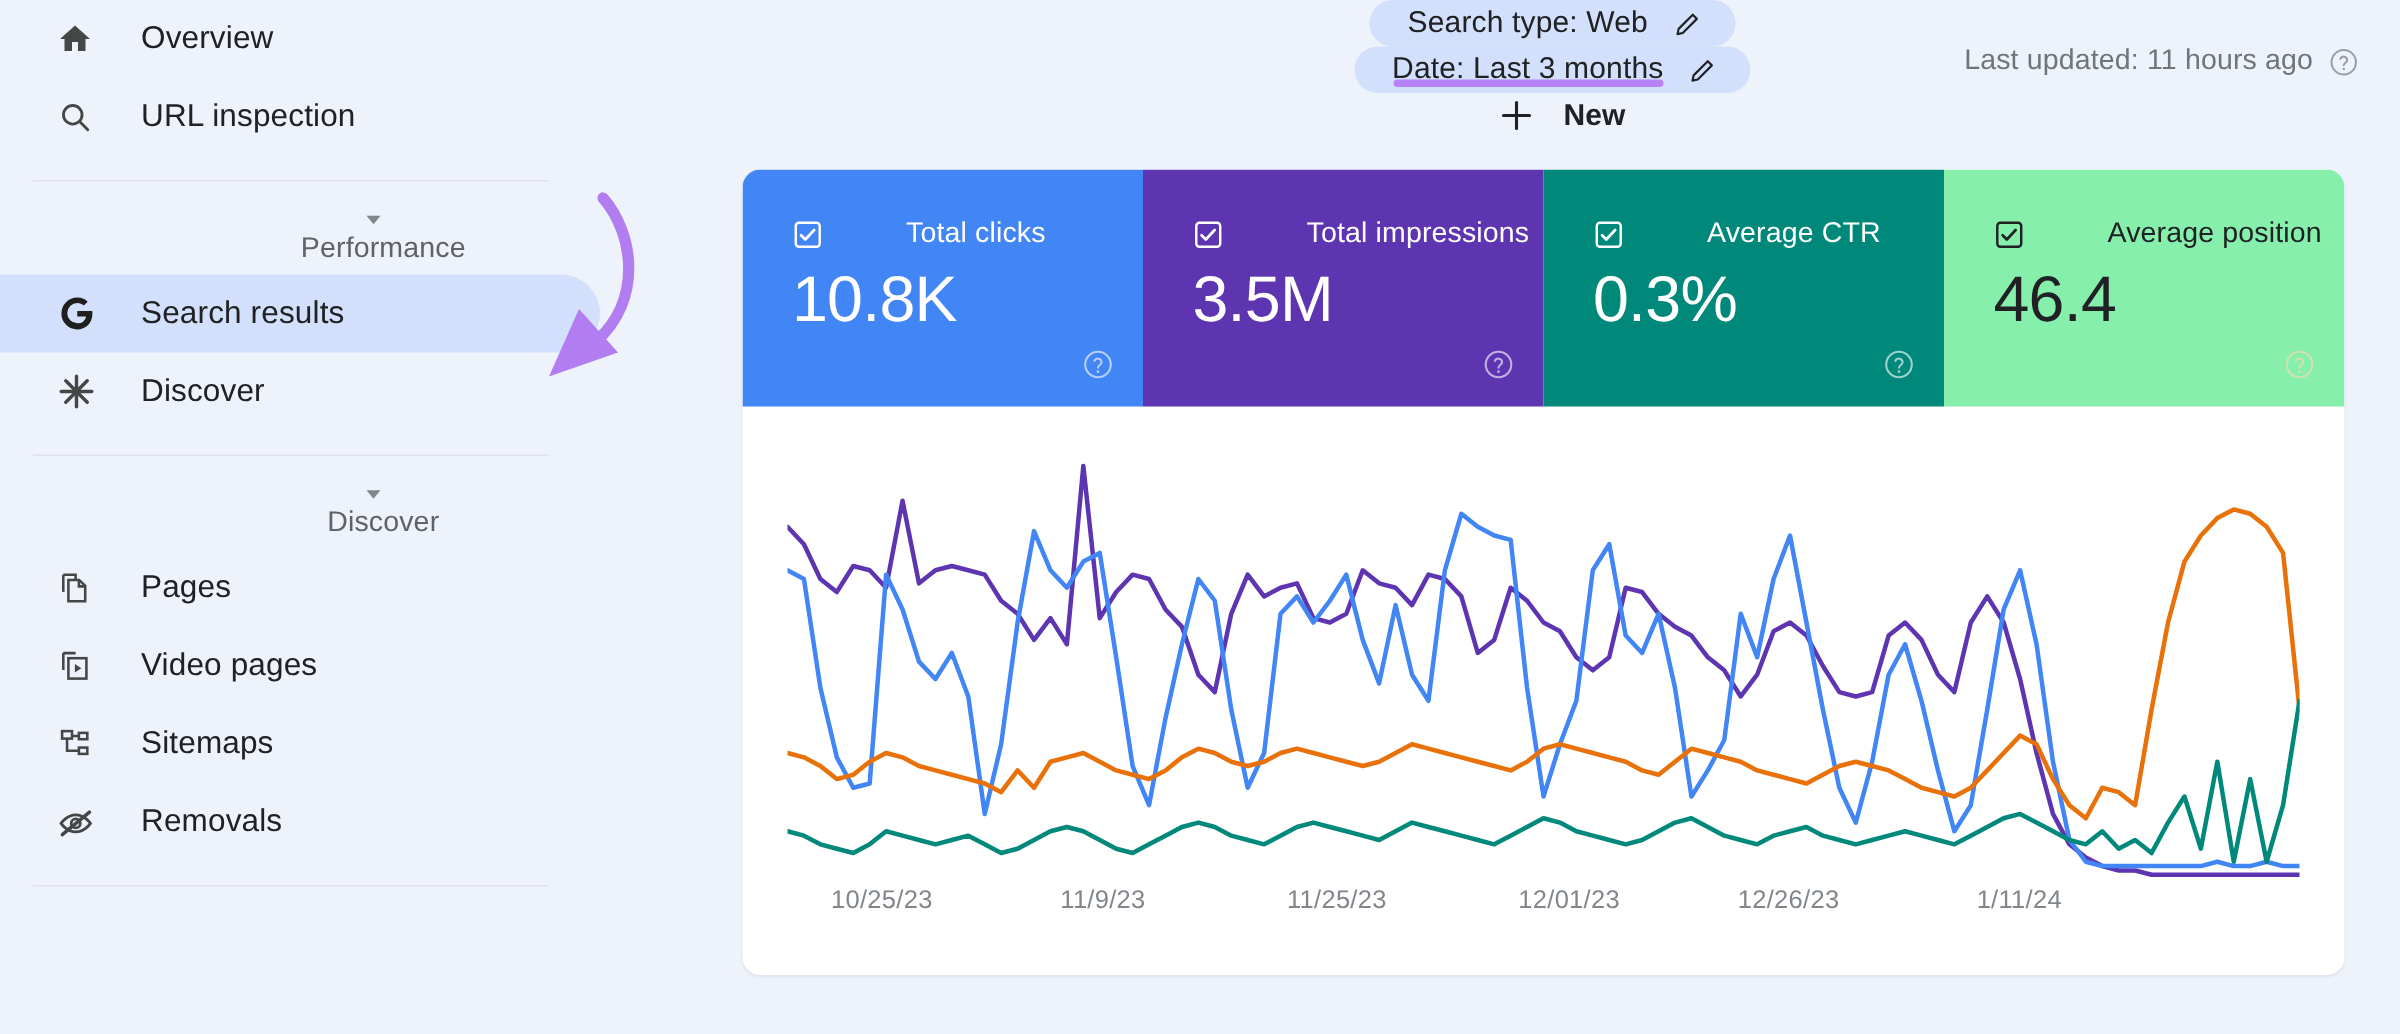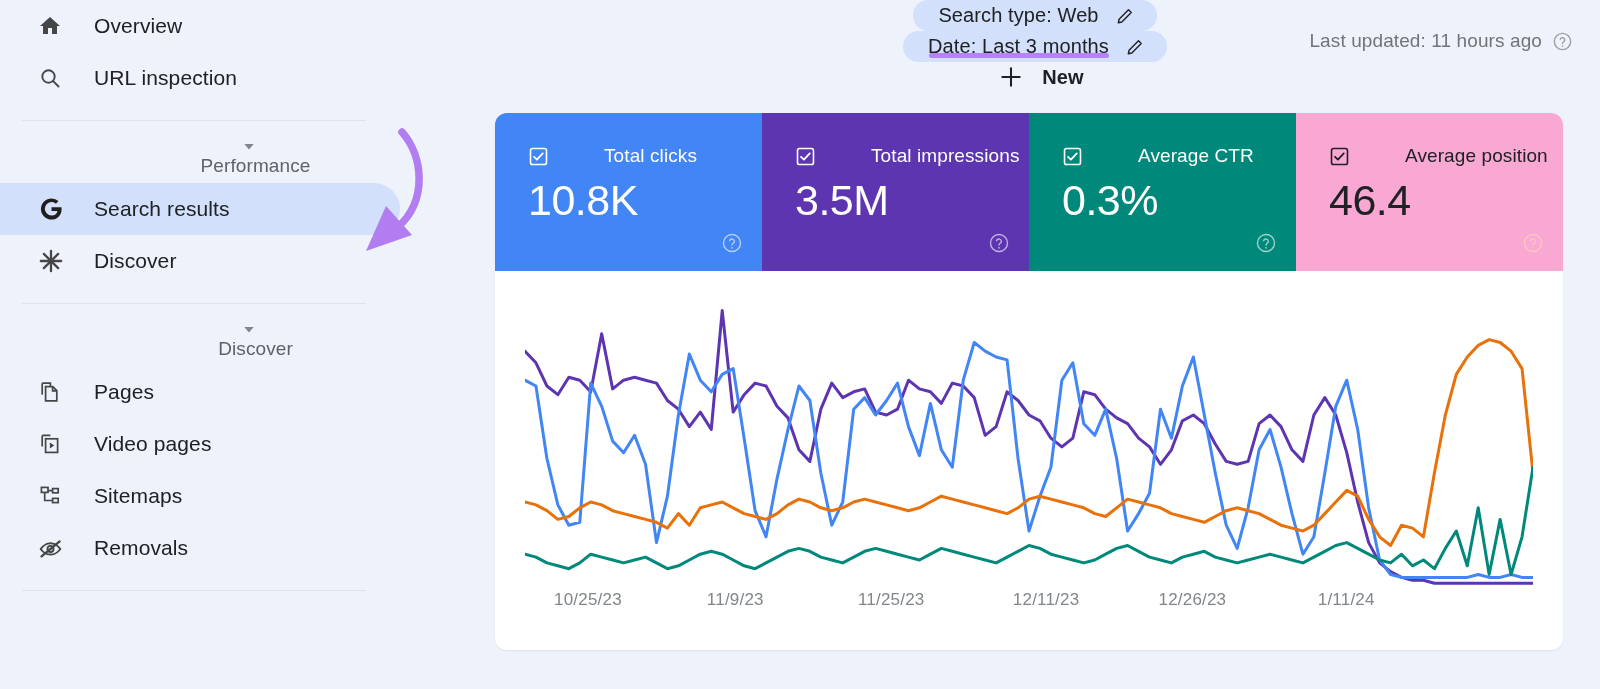--- a/index.html
+++ b/index.html
@@ -457,21 +457,21 @@
         <div class="m-value">0.3%</div>
         <span class="help">
           <svg width="22" height="22" viewBox="0 0 24 24" fill="none" stroke="#fff" stroke-width="1.5">
             <circle cx="12" cy="12" r="9.3"></circle>
             <path d="M9.4 9.4a2.7 2.7 0 015.2 1c0 1.8-2.6 2.1-2.6 3.9" stroke-linecap="round"></path>
             <circle cx="12" cy="17.2" r=".95" fill="#fff" stroke="none"></circle>
           </svg>
         </span>
       </div>
 
-      <div class="metric dark" id="m3" style="background: #f9a8d4;">
+      <div class="metric dark" id="m3" style="background: #86efac;">
         <div class="top">
           <span class="cb">
             <svg width="19" height="19" viewBox="0 0 20 20" fill="none" stroke="#202124" stroke-width="1.7">
               <rect x="1.6" y="1.6" width="16.8" height="16.8" rx="2.2"></rect>
               <path d="M5.3 10.3l3 3 6.2-6.6" stroke-width="1.9" stroke-linecap="round" stroke-linejoin="round"></path>
             </svg>
           </span>
           <span class="m-label">Average position</span>
         </div>
         <div class="m-value">46.4</div>
@@ -490,20 +490,20 @@
       <svg id="chart-svg" viewBox="0 0 1008 290" preserveAspectRatio="none">
           <path d="M0.00 52.20 L10.96 63.80 L21.91 87.00 L32.87 95.70 L43.83 78.30 L54.78 81.20 L65.74 92.80 L76.70 34.80 L87.65 89.90 L98.61 81.20 L109.57 78.30 L120.52 81.20 L131.48 84.10 L142.43 101.50 L153.39 110.20 L164.35 127.60 L175.30 113.10 L186.26 130.50 L197.22 11.60 L208.17 113.10 L219.13 95.70 L230.09 84.10 L241.04 87.00 L252.00 107.30 L262.96 118.90 L273.91 150.80 L284.87 162.40 L295.83 110.20 L306.78 84.10 L317.74 98.60 L328.70 92.80 L339.65 89.90 L350.61 113.10 L361.57 116.00 L372.52 110.20 L383.48 81.20 L394.43 89.90 L405.39 92.80 L416.35 104.40 L427.30 84.10 L438.26 87.00 L449.22 98.60 L460.17 136.30 L471.13 127.60 L482.09 92.80 L493.04 101.50 L504.00 116.00 L514.96 121.80 L525.91 139.20 L536.87 147.90 L547.83 139.20 L558.78 92.80 L569.74 95.70 L580.70 110.20 L591.65 118.90 L602.61 124.70 L613.57 139.20 L624.52 147.90 L635.48 165.30 L646.43 150.80 L657.39 121.80 L668.35 116.00 L679.30 124.70 L690.26 145.00 L701.22 162.40 L712.17 165.30 L723.13 162.40 L734.09 124.70 L745.04 116.00 L756.00 127.60 L766.96 150.80 L777.91 162.40 L788.87 116.00 L799.83 98.60 L810.78 116.00 L821.74 153.70 L832.70 203.00 L843.65 243.60 L854.61 263.90 L865.57 272.60 L876.52 278.40 L887.48 281.30 L898.43 281.30 L909.39 284.20 L920.35 284.20 L931.30 284.20 L942.26 284.20 L953.22 284.20 L964.17 284.20 L975.13 284.20 L986.09 284.20 L997.04 284.20 L1008.00 284.20" fill="none" stroke="#5e35b1" stroke-width="3" stroke-linejoin="round" stroke-linecap="round" vector-effect="non-scaling-stroke"></path>
           <path d="M0.00 81.20 L10.96 87.00 L21.91 159.50 L32.87 205.90 L43.83 226.20 L54.78 223.30 L65.74 84.10 L76.70 107.30 L87.65 142.10 L98.61 153.70 L109.57 136.30 L120.52 165.30 L131.48 243.60 L142.43 197.20 L153.39 116.00 L164.35 55.10 L175.30 81.20 L186.26 92.80 L197.22 75.40 L208.17 69.60 L219.13 139.20 L230.09 211.70 L241.04 237.80 L252.00 179.80 L262.96 130.50 L273.91 87.00 L284.87 101.50 L295.83 174.00 L306.78 226.20 L317.74 203.00 L328.70 110.20 L339.65 98.60 L350.61 116.00 L361.57 101.50 L372.52 84.10 L383.48 127.60 L394.43 156.60 L405.39 104.40 L416.35 150.80 L427.30 168.20 L438.26 81.20 L449.22 43.50 L460.17 52.20 L471.13 58.00 L482.09 60.90 L493.04 159.50 L504.00 232.00 L514.96 197.20 L525.91 168.20 L536.87 81.20 L547.83 63.80 L558.78 124.70 L569.74 136.30 L580.70 110.20 L591.65 159.50 L602.61 232.00 L613.57 214.60 L624.52 194.30 L635.48 110.20 L646.43 139.20 L657.39 87.00 L668.35 58.00 L679.30 116.00 L690.26 174.00 L701.22 226.20 L712.17 249.40 L723.13 208.80 L734.09 150.80 L745.04 130.50 L756.00 168.20 L766.96 214.60 L777.91 255.20 L788.87 237.80 L799.83 174.00 L810.78 107.30 L821.74 81.20 L832.70 130.50 L843.65 208.80 L854.61 261.00 L865.57 275.50 L876.52 278.40 L887.48 278.40 L898.43 278.40 L909.39 278.40 L920.35 278.40 L931.30 278.40 L942.26 278.40 L953.22 275.50 L964.17 278.40 L975.13 278.40 L986.09 275.50 L997.04 278.40 L1008.00 278.40" fill="none" stroke="#4285f4" stroke-width="3" stroke-linejoin="round" stroke-linecap="round" vector-effect="non-scaling-stroke"></path>
           <path d="M0.00 203.00 L10.96 205.90 L21.91 211.70 L32.87 220.40 L43.83 217.50 L54.78 208.80 L65.74 203.00 L76.70 205.90 L87.65 211.70 L98.61 214.60 L109.57 217.50 L120.52 220.40 L131.48 223.30 L142.43 229.10 L153.39 214.60 L164.35 226.20 L175.30 208.80 L186.26 205.90 L197.22 203.00 L208.17 208.80 L219.13 214.60 L230.09 217.50 L241.04 220.40 L252.00 214.60 L262.96 205.90 L273.91 200.10 L284.87 203.00 L295.83 208.80 L306.78 211.70 L317.74 208.80 L328.70 203.00 L339.65 200.10 L350.61 203.00 L361.57 205.90 L372.52 208.80 L383.48 211.70 L394.43 208.80 L405.39 203.00 L416.35 197.20 L427.30 200.10 L438.26 203.00 L449.22 205.90 L460.17 208.80 L471.13 211.70 L482.09 214.60 L493.04 208.80 L504.00 200.10 L514.96 197.20 L525.91 200.10 L536.87 203.00 L547.83 205.90 L558.78 208.80 L569.74 214.60 L580.70 217.50 L591.65 208.80 L602.61 200.10 L613.57 203.00 L624.52 205.90 L635.48 208.80 L646.43 214.60 L657.39 217.50 L668.35 220.40 L679.30 223.30 L690.26 217.50 L701.22 211.70 L712.17 208.80 L723.13 211.70 L734.09 214.60 L745.04 220.40 L756.00 226.20 L766.96 229.10 L777.91 232.00 L788.87 226.20 L799.83 214.60 L810.78 203.00 L821.74 191.40 L832.70 197.20 L843.65 220.40 L854.61 237.80 L865.57 246.50 L876.52 226.20 L887.48 229.10 L898.43 237.80 L909.39 174.00 L920.35 116.00 L931.30 75.40 L942.26 58.00 L953.22 46.40 L964.17 40.60 L975.13 43.50 L986.09 52.20 L997.04 69.60 L1008.00 174.00" fill="none" stroke="#e8710a" stroke-width="3" stroke-linejoin="round" stroke-linecap="round" vector-effect="non-scaling-stroke"></path>
           <path d="M0.00 255.20 L10.96 258.10 L21.91 263.90 L32.87 266.80 L43.83 269.70 L54.78 263.90 L65.74 255.20 L76.70 258.10 L87.65 261.00 L98.61 263.90 L109.57 261.00 L120.52 258.10 L131.48 263.90 L142.43 269.70 L153.39 266.80 L164.35 261.00 L175.30 255.20 L186.26 252.30 L197.22 255.20 L208.17 261.00 L219.13 266.80 L230.09 269.70 L241.04 263.90 L252.00 258.10 L262.96 252.30 L273.91 249.40 L284.87 252.30 L295.83 258.10 L306.78 261.00 L317.74 263.90 L328.70 258.10 L339.65 252.30 L350.61 249.40 L361.57 252.30 L372.52 255.20 L383.48 258.10 L394.43 261.00 L405.39 255.20 L416.35 249.40 L427.30 252.30 L438.26 255.20 L449.22 258.10 L460.17 261.00 L471.13 263.90 L482.09 258.10 L493.04 252.30 L504.00 246.50 L514.96 249.40 L525.91 255.20 L536.87 258.10 L547.83 261.00 L558.78 263.90 L569.74 261.00 L580.70 255.20 L591.65 249.40 L602.61 246.50 L613.57 252.30 L624.52 258.10 L635.48 261.00 L646.43 263.90 L657.39 258.10 L668.35 255.20 L679.30 252.30 L690.26 258.10 L701.22 261.00 L712.17 263.90 L723.13 261.00 L734.09 258.10 L745.04 255.20 L756.00 258.10 L766.96 261.00 L777.91 263.90 L788.87 258.10 L799.83 252.30 L810.78 246.50 L821.74 243.60 L832.70 249.40 L843.65 255.20 L854.61 261.00 L865.57 263.90 L876.52 255.20 L887.48 266.80 L898.43 261.00 L909.39 269.70 L920.35 249.40 L931.30 232.00 L942.26 266.80 L953.22 208.80 L964.17 275.50 L975.13 220.40 L986.09 275.50 L997.04 237.80 L1008.00 168.20" fill="none" stroke="#00897b" stroke-width="3" stroke-linejoin="round" stroke-linecap="round" vector-effect="non-scaling-stroke"></path>
         </svg>
       <div id="xaxis">
           <div class="xtick" style="left: 8.7%;">10/25/23</div>
           <div class="xtick" style="left: 22.5%;">11/9/23</div>
           <div class="xtick" style="left: 37.1%;">11/25/23</div>
-          <div class="xtick" style="left: 51.6%;">12/11/23</div>
+          <div class="xtick" style="left: 51.6%;">12/01/23</div>
           <div class="xtick" style="left: 65.3%;">12/26/23</div>
           <div class="xtick" style="left: 79.7%;">1/11/24</div>
         </div>
     </div>
 
   </div>
 </div>
 
 </body></html>

